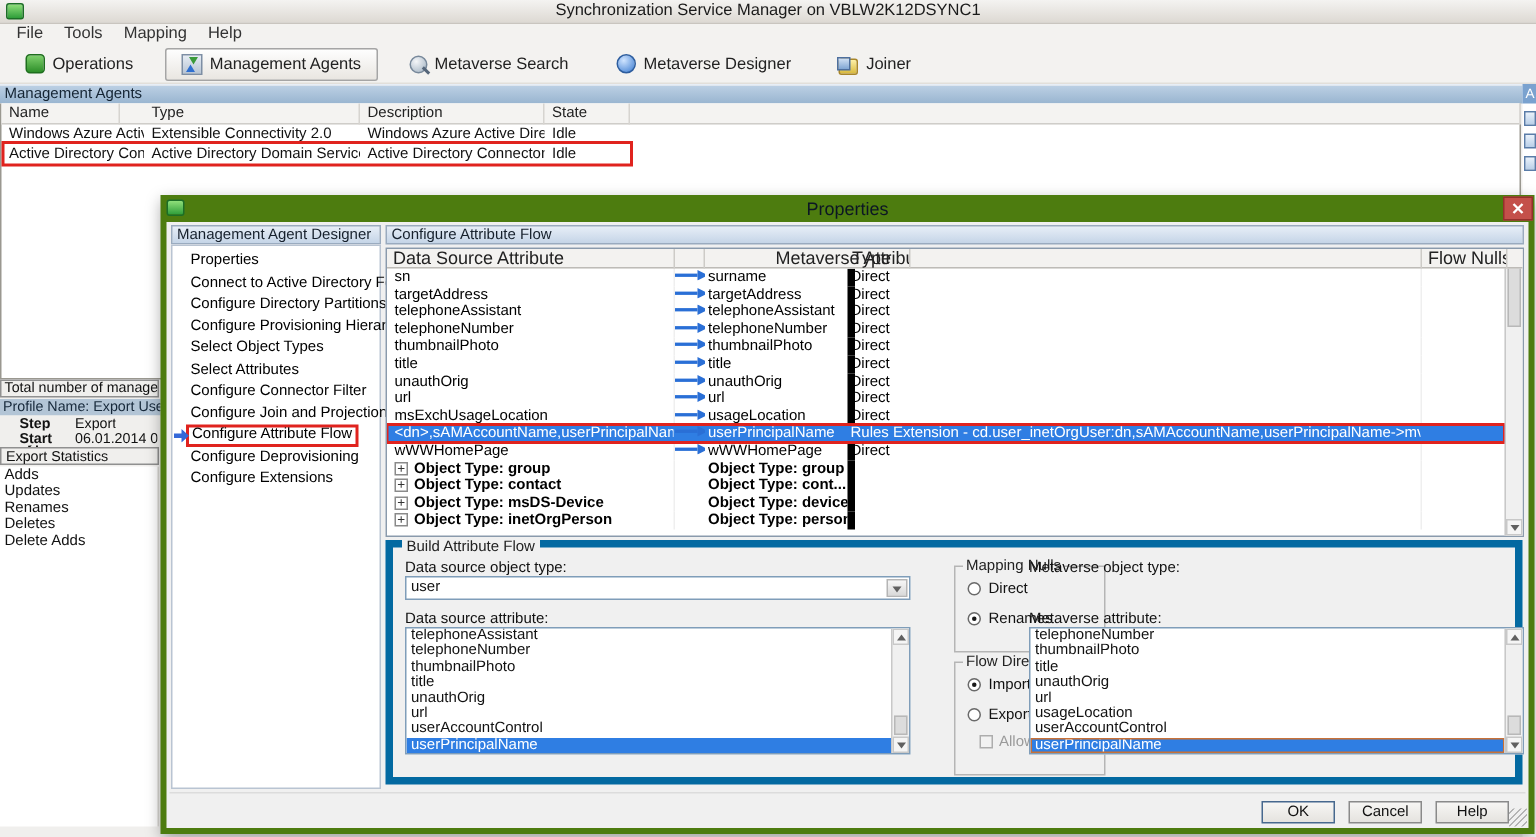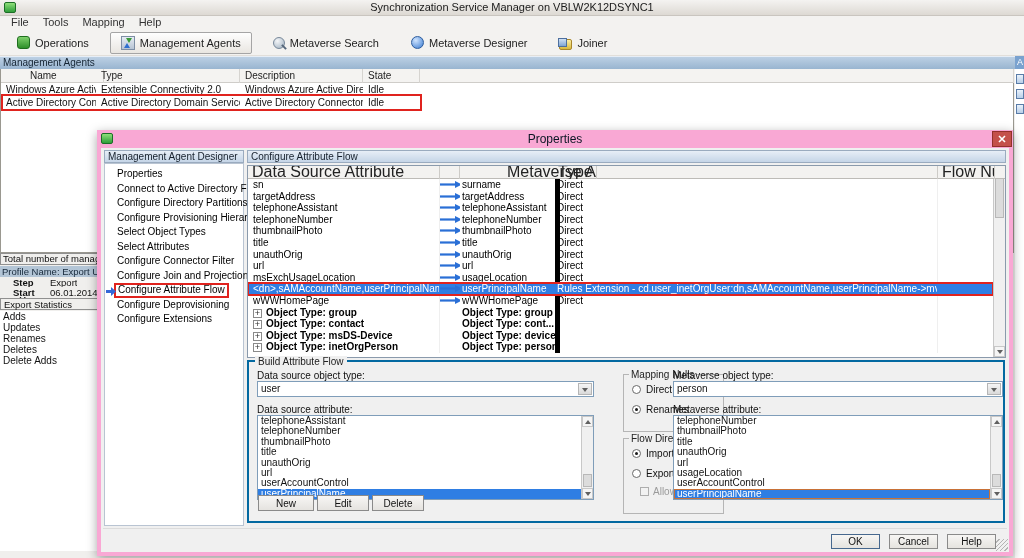--- a/index.html
+++ b/index.html
@@ -61,21 +61,21 @@
   .lp-stats{position:absolute;left:0;top:311px;width:106px;height:240px;background:#fff;
     border-right:1px solid #d8d6d2}
   .stat-item{height:11px;line-height:11px;font-size:10px;padding-left:3px}
 
   
   .rstrip{position:absolute;left:1015px;top:56px;width:9px;height:502px;background:#fff;z-index:1}
   .rstrip-head{height:13px;background:#7aa2cf;color:#fff;font-size:9px;line-height:13px;padding-left:2px}
   .rs-icon{width:8px;height:10px;margin:5px 0 0 1px;background:linear-gradient(#eaf2fb,#b9cfe8);border:1px solid #5a7ca8}
 
   
-  .dialog{position:absolute;left:97px;top:130px;width:916px;height:426px;background:#f9a8d4;
+  .dialog{position:absolute;left:107px;top:130px;width:916px;height:426px;background:#4d7c0f;
     z-index:10;box-shadow:0 3px 10px rgba(0,0,0,.35)}
   .dlg-titlebar{position:absolute;left:0;top:0;right:0;height:18px}
   .dlg-title{position:absolute;left:0;right:0;top:2px;text-align:center;font-size:12px;color:#0c1624}
   .dlg-icon{position:absolute;left:4px;top:3px;width:12px;height:11px;border-radius:2px;
     background:linear-gradient(#8fdf7a,#2f9e3a);border:1px solid #1c6e26}
   .dlg-close{position:absolute;right:1px;top:1px;width:20px;height:16px;background:#c4504a;
     border:1px solid #93302b;display:flex;align-items:center;justify-content:center}
   .dlg-body{position:absolute;left:4px;top:18px;right:4px;bottom:4px;background:#f0f0f0;overflow:hidden}
 
   .hdr{position:absolute;height:13px;background:linear-gradient(#e7eef7,#c5d5e7);
@@ -87,21 +87,21 @@
   .nav-list{position:absolute;left:3px;top:15px;width:140px;height:363px;background:#fff;
     border:1px solid #b9c4d2;padding-top:3px}
   .nav-item{position:relative;height:14.5px;line-height:14.5px;font-size:10px;padding-left:12px;
     color:#000;white-space:nowrap}
   .nav-arrow{position:absolute;left:1px;top:3px}
   .red-outline{display:inline-block;border:2px solid #e0231e;line-height:10.5px;padding:0 2px;margin-left:-3px}
 
   .flow-table{position:absolute;left:146px;top:17px;width:759px;height:193px;background:#fff;
     border:1px solid #8a9aac}
   .ft-header{position:relative;height:13px;background:#f3f2f0;border-bottom:1px solid #bdbbb7;z-index:2}
-  .fh-cell{position:absolute;top:0;height:13px;line-height:12px;font-size:16px;padding-left:4px;
+  .fh-cell{position:absolute;top:0;height:13px;line-height:12px;font-size:12px;padding-left:4px;
     border-right:1px solid #cdcbc7;color:#222;white-space:nowrap;overflow:hidden}
   .ft-rows{position:absolute;top:13px;left:0;right:12px;bottom:0;overflow:hidden}
   .ft-row{position:relative;height:11.6px}
   .ft-cell{position:absolute;top:0;height:11.6px;line-height:11.6px;font-size:10px;
     white-space:nowrap;overflow:hidden;color:#000}
   .ft-cell.s{left:0;width:192px;padding-left:5px;border-right:1px solid #efefef}
   .ft-cell.a{left:192px;width:20px;text-align:center}
   .ft-cell.t{left:212px;width:100px;padding-left:2px;border-right:5px solid #000000}
   .ft-cell.y{left:306px;width:384px;padding-left:3px;border-right:1px solid #efefef}
   .ft-cell.n{left:690px;width:57px}
@@ -115,21 +115,21 @@
   .sb{background:#f0f0f0;border-left:1px solid #c8c8c8}
   .ft-scroll{position:absolute;right:0;top:0;bottom:0;width:12px}
   .sb-btn{position:absolute;left:0;width:11px;height:11px;background:#f5f5f5;border:1px solid #c8c8c8}
   .sb-up{top:0}.sb-down{bottom:0}
   .tri-up{width:0;height:0;border-left:3px solid transparent;border-right:3px solid transparent;
     border-bottom:4px solid #606060;margin:3px auto 0}
   .tri-down{width:0;height:0;border-left:3px solid transparent;border-right:3px solid transparent;
     border-top:4px solid #606060;margin:3px auto 0}
   .sb-thumb{position:absolute;left:1px;width:9px;background:#dcdcdc;border:1px solid #b8b8b8}
 
-  .build{position:absolute;left:146px;top:212px;width:758px;height:163px;border:2px solid #0369a1}
+  .build{position:absolute;left:146px;top:212px;width:758px;height:163px;border:5px solid #0369a1}
   .build-legend{position:absolute;top:-6px;left:6px;background:#f0f0f0;font-size:10px;padding:0 3px;color:#222}
   .lbl{position:absolute;font-size:10px;color:#111;white-space:nowrap}
   .ds-type-lbl{left:8px;top:8px}
   .ds-attr-lbl{left:8px;top:42px}
   .mv-type-lbl{left:424px;top:8px}
   .mv-attr-lbl{left:424px;top:42px}
   .selectbox{position:absolute;height:16px;background:#fff;border:1px solid #7f9db9;font-size:10px;
     line-height:14px;padding-left:3px}
   .ds-type{left:8px;top:19px;width:337px}
   .mv-type{left:424px;top:19px;width:330px}
@@ -206,21 +206,21 @@
         <span class="ticon joiner-icon"></span>
         <span class="tlabel">Joiner</span>
       </button>
     </div>
   <div class="section-header">
     <span>Management Agents</span>
   </div>
 
   <div class="agents-grid">
     <div class="grid-header" id="agentsHeader">
-        <div class="gh-cell" style="left: 0px; width: 79px; margin-left: 24px;">Name</div>
+        <div class="gh-cell" style="left: 0px; width: 79px;">Name</div>
         <div class="gh-cell" style="left: 95px; width: 144px;">Type</div>
         <div class="gh-cell" style="left: 239px; width: 123px;">Description</div>
         <div class="gh-cell" style="left: 362px; width: 57px;">State</div>
         <div class="gh-cell" style="left: 419px; width: 594px;"></div>
       </div>
     <div id="agentsRows">
         <div class="grid-row">
           <div class="g-cell" style="left: 0px; width: 95px;">Windows Azure Active...</div>
           <div class="g-cell" style="left: 95px; width: 144px;">Extensible Connectivity 2.0</div>
           <div class="g-cell" style="left: 239px; width: 123px;">Windows Azure Active Director...</div>
@@ -508,26 +508,20 @@
               <span class="radio"></span>
               <span class="rlbl">Export</span>
             </div>
             <div class="chk-row">
               <span class="checkbox"></span>
               <span>Allow Nulls</span>
             </div>
           </div>
 
         <span class="lbl mv-type-lbl">Metaverse object type:</span>
-        <div class="selectbox mv-type">
-          <span>person</span>
-          <span class="dd-btn">
-              <div class="tri-down" style="margin-top:4px"></div>
-            </span>
-        </div>
 
         <span class="lbl mv-attr-lbl">Metaverse attribute:</span>
         <div class="listbox mv-listbox">
           <div class="lb-inner" id="mvList">
               <div class="lb-item">telephoneNumber</div>
               <div class="lb-item">thumbnailPhoto</div>
               <div class="lb-item">title</div>
               <div class="lb-item">unauthOrig</div>
               <div class="lb-item">url</div>
               <div class="lb-item">usageLocation</div>
@@ -538,25 +532,20 @@
             <div class="sb-btn sb-up">
                 <div class="tri-up"></div>
               </div>
             <div class="sb-thumb" style="bottom:12px;height:13px"></div>
             <div class="sb-btn sb-down">
                 <div class="tri-down"></div>
               </div>
           </div>
         </div>
 
-        <div class="crud" id="crudBtns">
-            <button class="win-btn">New</button>
-            <button class="win-btn">Edit</button>
-            <button class="win-btn">Delete</button>
-          </div>
       </div>
 
       <div class="footer-sep"></div>
       <div class="footer" id="footerBtns">
           <button class="win-btn2 primary">OK</button>
           <button class="win-btn2">Cancel</button>
           <button class="win-btn2">Help</button>
         </div>
       <div class="grip"></div>
     </div>

